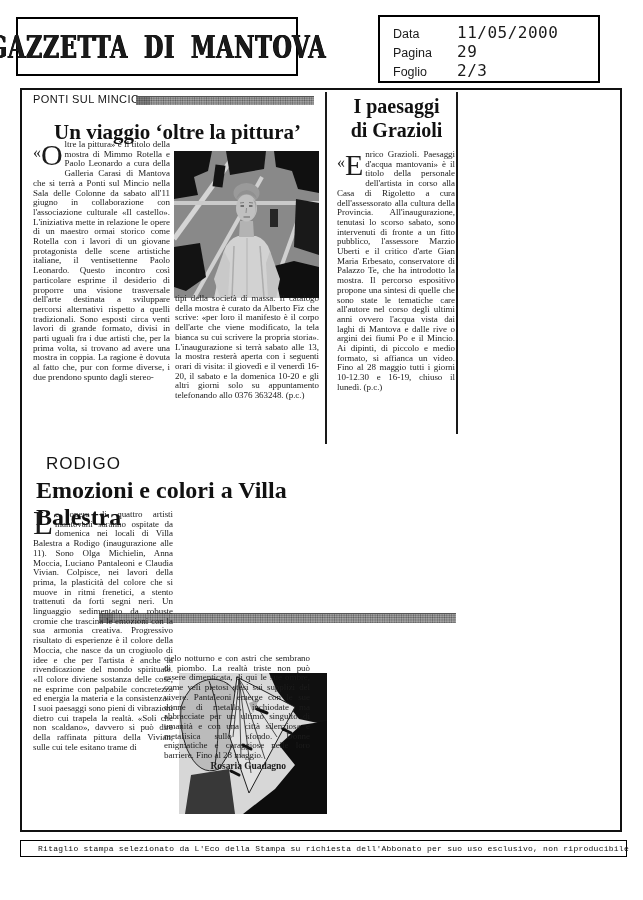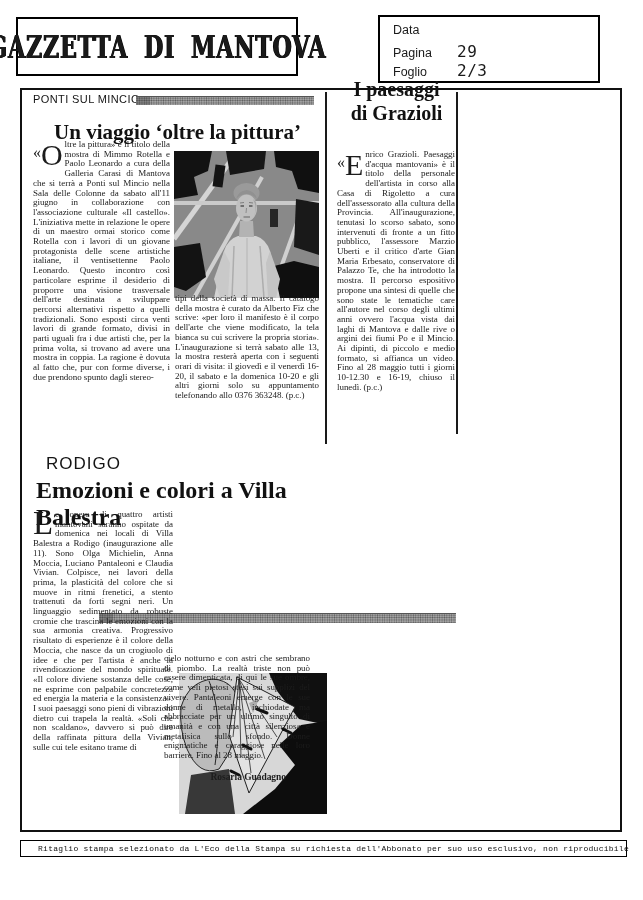--- a/index.html
+++ b/index.html
@@ -41,39 +41,40 @@
   .dropcap-plain{float:left;font-size:33px;line-height:27px;padding-right:2px;
                  font-family:"Liberation Serif",serif;}
 
   .vrule{width:2px;background:#1a1a1a;}
 
   .halftone{position:relative;}
   .halftone::after{content:"";position:absolute;inset:0;pointer-events:none;
         background-image:radial-gradient(rgba(0,0,0,.16) .5px,transparent .95px);
         background-size:2px 2px;}
 
-  #byline{font-weight:bold;text-align:right;padding-right:24px;font-size:9.5px;margin-top:12px;}
+  #byline{font-weight:bold;text-align:right;padding-right:24px;font-size:9.5px;margin-top:1px;}
 
   #footer-box{left:20px;top:840px;width:607px;height:17px;border:1px solid #000;
               box-sizing:border-box;display:flex;align-items:center;justify-content:center;}
   #footer-text{font-family:"Liberation Mono",monospace;font-size:8px;letter-spacing:.25px;
                white-space:nowrap;color:#111;margin-left:20px;}
 </style>
 </head>
 <body>
 
 <div id="page">
 
   <div class="abs" id="masthead-box">
     <div id="masthead-title">GAZZETTA DI MANTOVA</div>
   </div>
 
   <div class="abs" id="clipinfo-box">
     <div class="clip-row">
       <span class="clip-label">Data</span>
+      <span class="clip-value">11/05/2000</span>
     </div>
     <div class="clip-row">
       <span class="clip-label">Pagina</span>
       <span class="clip-value">29</span>
     </div>
     <div class="clip-row">
       <span class="clip-label">Foglio</span>
       <span class="clip-value">2/3</span>
     </div>
   </div>
@@ -124,21 +125,21 @@
         <line x1="69.5" y1="66" x2="76" y2="66" stroke="#6f6f6f" stroke-width="1"></line>
       </g>
     </svg>
   </div>
 
   <div class="abs bodycol" style="left:175px;top:294px;width:144px;">tipi della società di massa. Il catalogo della mostra è curato da Alberto Fiz che scrive: «per loro il manifesto è il corpo dell'arte che viene modificato, la tela bianca su cui scrivere la propria storia». L'inaugurazione si terrà sabato alle 13, la mostra resterà aperta con i seguenti orari di visita: il giovedì e il venerdì 16-20, il sabato e la domenica 10-20 e gli altri giorni solo su appuntamento telefonando allo 0376 363248. (p.c.)</div>
 
   <div class="abs vrule" style="left:325px;top:92px;height:352px;"></div>
   <div class="abs vrule" style="left:456px;top:92px;height:342px;"></div>
 
-  <div class="abs headline" style="left:338px;top:77px;width:117px;text-align:center;font-size:20px;line-height:24px;">
+  <div class="abs headline" style="left:338px;top:94px;width:117px;text-align:center;font-size:20px;line-height:24px;">
     <div>I paesaggi</div>
     <div>di Grazioli</div>
   </div>
 
   <div class="abs bodycol" style="left:337px;top:150px;width:118px;">
     <span class="dropcap"><span class="dc-q">«</span><span class="dc-l">E</span></span><span>nrico Grazioli. Paesaggi d'acqua mantovani» è il titolo della personale dell'artista in corso alla Casa di Rigoletto a cura dell'assessorato alla cultura della Provincia. All'inaugurazione, tenutasi lo scorso sabato, sono intervenuti di fronte a un fitto pubblico, l'assessore Marzio Uberti e il critico d'arte Gian Maria Erbesato, conservatore di Palazzo Te, che ha introdotto la mostra. Il percorso espositivo propone una sintesi di quelle che sono state le tematiche care all'autore nel corso degli ultimi anni ovvero l'acqua vista dai laghi di Mantova e dalle rive o argini dei fiumi Po e il Mincio. Ai dipinti, di piccolo e medio formato, si affianca un video. Fino al 28 maggio tutti i giorni 10-12.30 e 16-19, chiuso il lunedì. (p.c.)</span>
   </div>
 
   <div class="abs kicker" style="left:46px;top:454px;font-size:17px;letter-spacing:1px;">RODIGO</div>
   <div class="abs kbar halftone" style="left:99px;top:457px;width:357px;height:9px;"></div>

